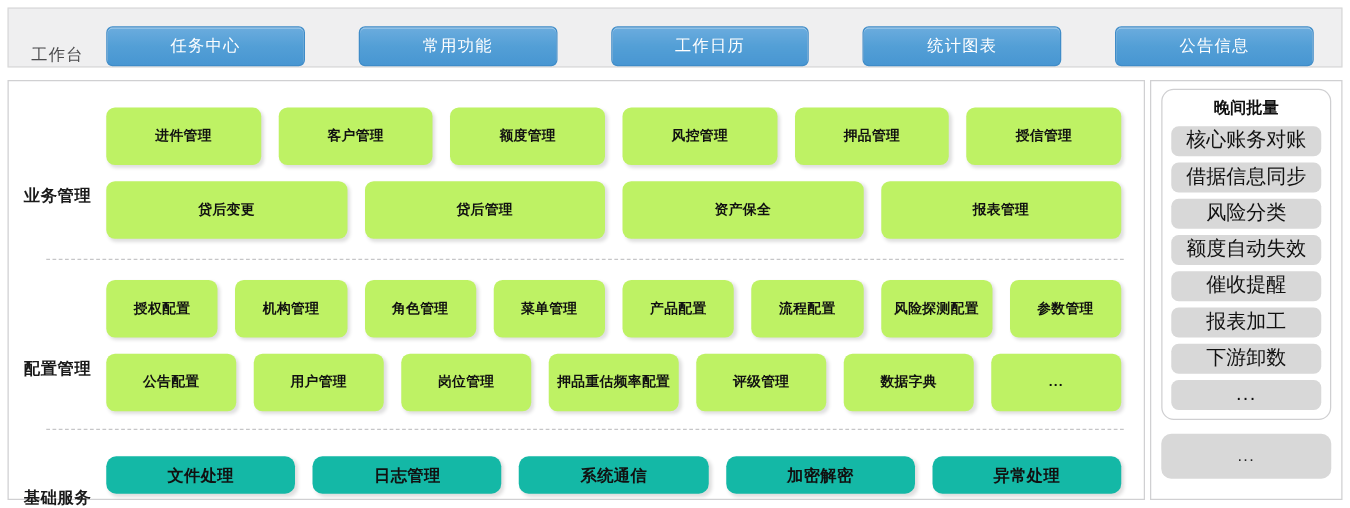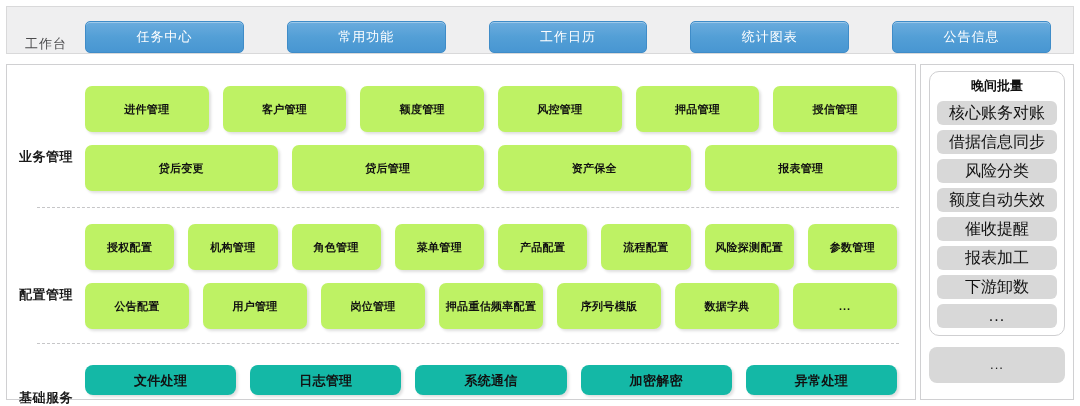--- a/index.html
+++ b/index.html
@@ -256,21 +256,21 @@
           <div class="chip">产品配置</div>
           <div class="chip">流程配置</div>
           <div class="chip">风险探测配置</div>
           <div class="chip">参数管理</div>
         </div>
         <div class="row">
           <div class="chip">公告配置</div>
           <div class="chip">用户管理</div>
           <div class="chip">岗位管理</div>
           <div class="chip">押品重估频率配置</div>
-          <div class="chip">序列号模版</div>
+          <div class="chip">评级管理</div>
           <div class="chip">数据字典</div>
           <div class="chip dots">...</div>
         </div>
       </div>
       <div class="divider" style="bottom:0;"></div>
     </div>
 
     <div class="section sec-basic">
       <div class="sec-label">基础服务</div>
       <div class="sec-body">

